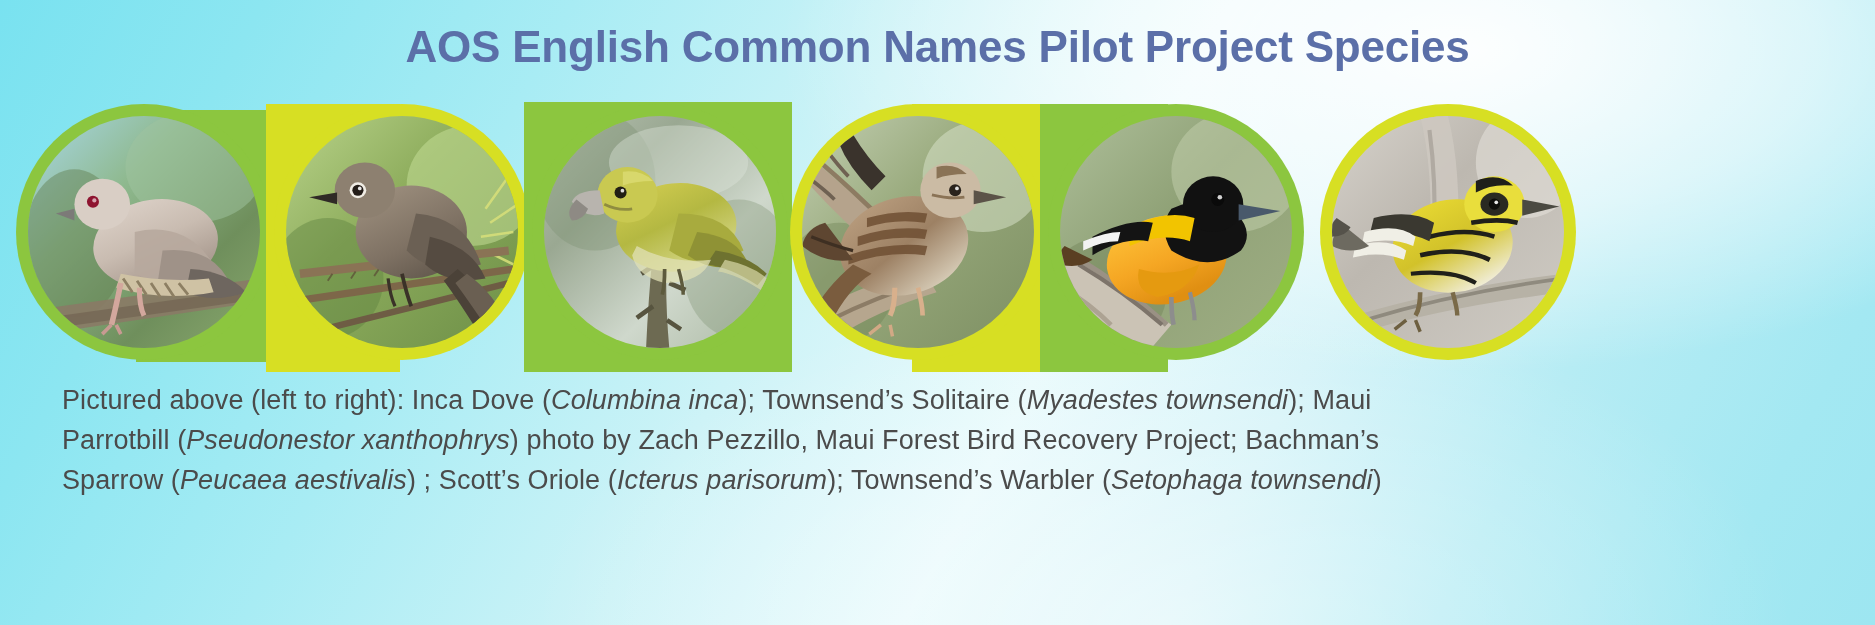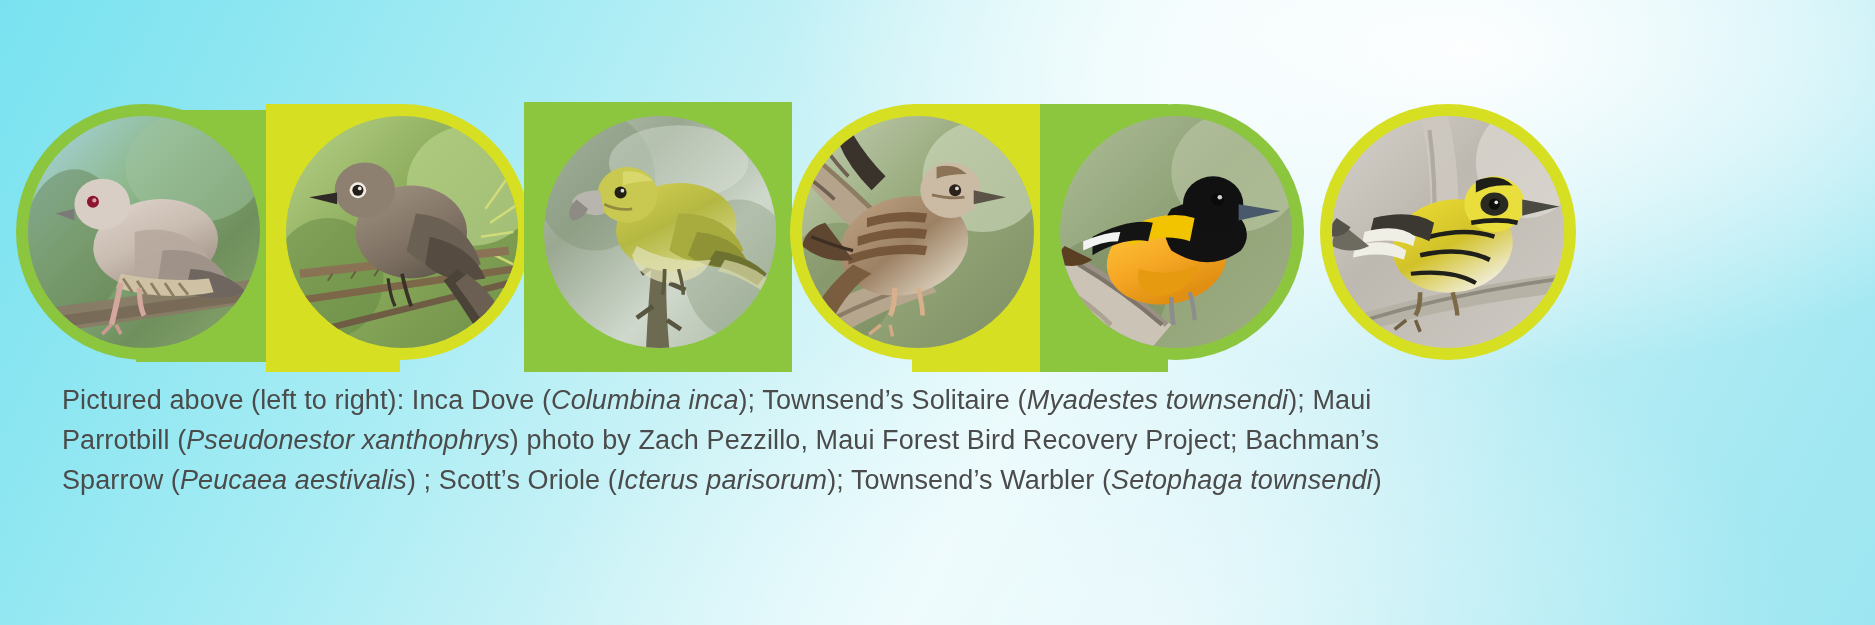--- a/index.html
+++ b/index.html
@@ -106,20 +106,21 @@
     color: #4b4b4b;
     letter-spacing: 0.1px;
   }
   .caption i { font-style: italic; }
 </style>
 </head>
 <body>
 
 <div id="banner">
 
+  <div class="title">AOS English Common Names Pilot Project Species</div>
 
   <div class="strip">
 
     <div class="bird-slot" style="left:8px;">
       <div class="plate" style="background:#8cc63f; clip-path: inset(10px 0 10px 128px);"></div>
       <div class="ring" style="background:#8cc63f;">
         <div class="photo">
           <svg viewBox="0 0 100 100" preserveAspectRatio="xMidYMid slice">
             <defs>
               <linearGradient id="g1bg" x1="0" y1="0" x2="1" y2="1">

